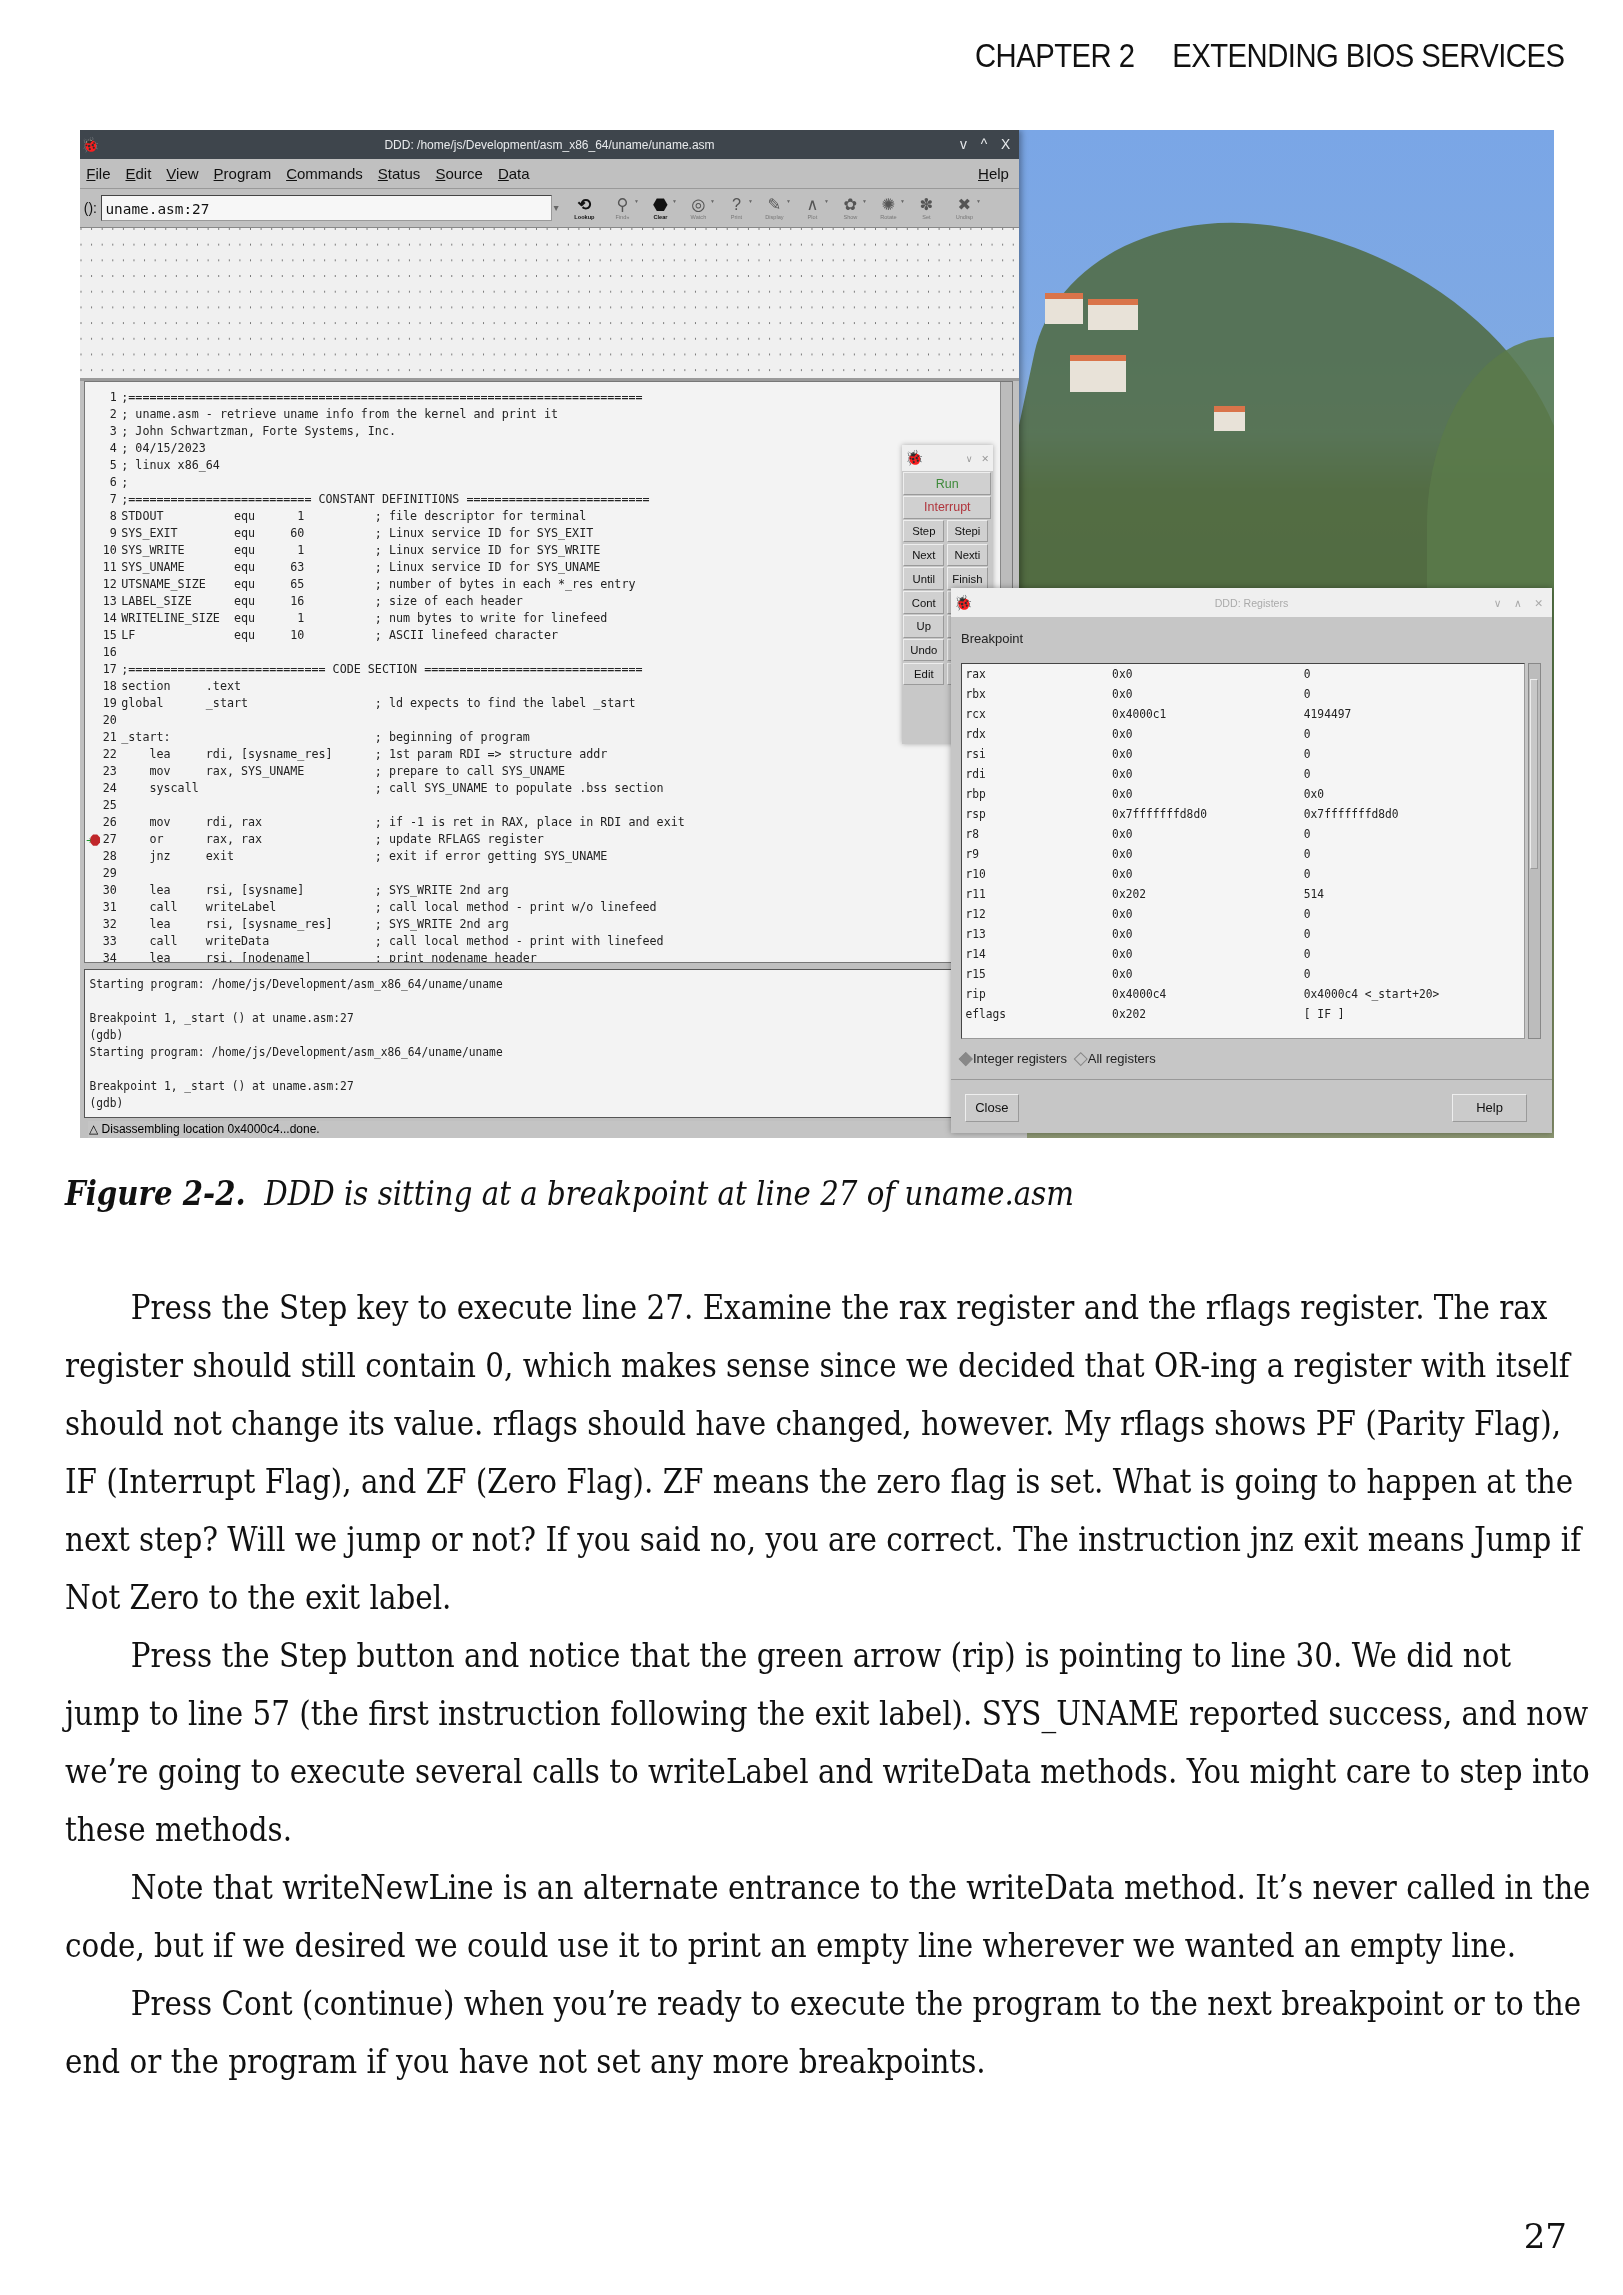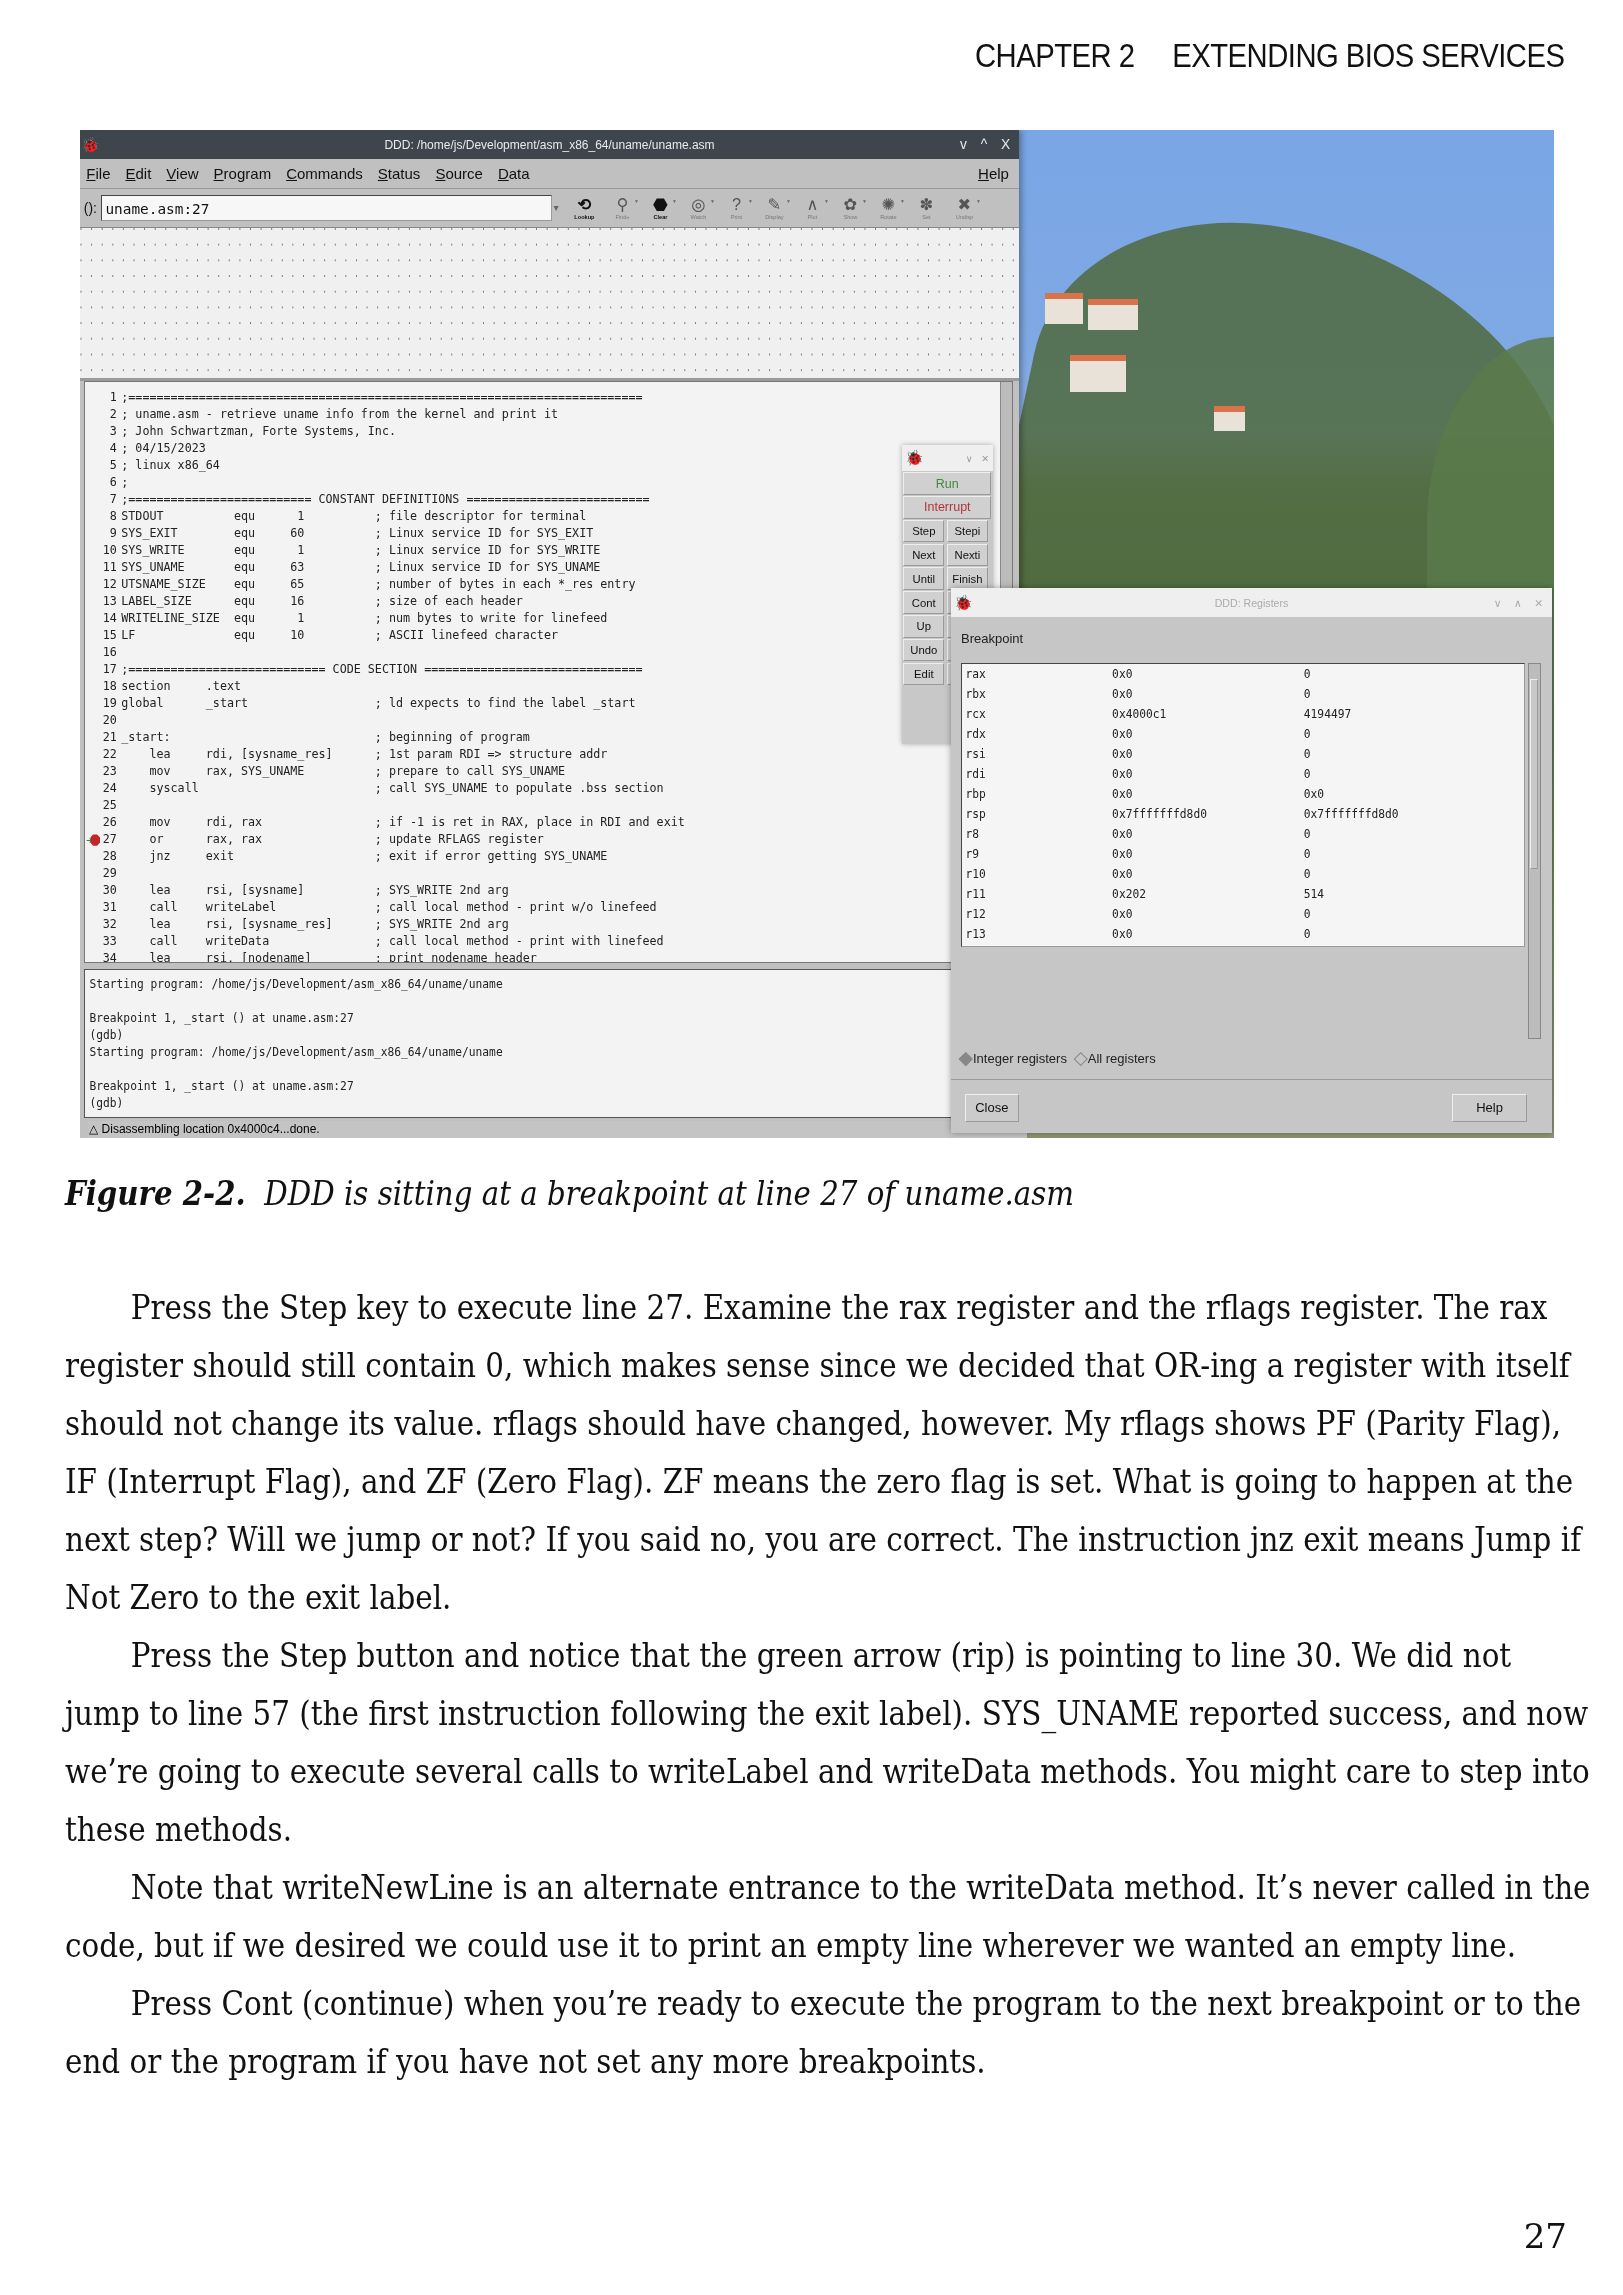--- a/index.html
+++ b/index.html
@@ -105,21 +105,21 @@
   .regwin {
     position: absolute; left: 871px; top: 458px; width: 601px; height: 545px; background: #c6c6c6;
     box-shadow: 0 0 6.3px rgba(0,0,0,.35); font-family: "Liberation Sans", sans-serif;
   }
   .regwin .rtitle { height: 29px; background: #efefef; display: flex; align-items: center; position: relative; font-size: 10.6px; color: #aaa; }
   .regwin .rtitle .bug { width: 25px; text-align: center; font-size: 15px; color: #666; }
   .regwin .rtitle .t { position: absolute; left: 0; right: 0; text-align: center; }
   .regwin .rtitle .ctrls { position: absolute; right: 8.8px; display: flex; gap: 12.5px; }
   .regwin .caption { font-size: 13px; color: #222; padding: 13.8px 0 3.8px 10px; }
   .regtable {
-    position: absolute; left: 10px; top: 75px; width: 564px; height: 284px; background: #f5f5f5; border: 1.3px inset #999;
+    position: absolute; left: 10px; top: 75px; width: 564px; height: 376px; background: #f5f5f5; border: 1.3px inset #999;
     box-sizing: border-box; overflow: hidden;
   }
   .regrow { display: flex; font-family: "DejaVu Sans Mono", monospace; font-size: 12.5px; height: 20px; line-height: 20px; color: #222; padding-left: 3.8px; transform: scaleX(0.9); transform-origin: left center; }
   .regrow .c1 { width: 163px; }
   .regrow .c2 { width: 213px; }
   .reg-scroll { position: absolute; left: 577px; top: 75px; width: 12.5px; height: 376px; background: #bcbcbc; border: 0.6px solid #888; box-sizing: border-box; }
   .reg-scroll .thumb { position: absolute; left: 1.3px; right: 1.3px; top: 15px; height: 188px; background: #c8c8c8; border: 0.6px outset #eee; }
   .radios { position: absolute; left: 10px; top: 463px; font-size: 13px; color: #222; display: flex; gap: 8.8px; align-items: center; }
   .radio { display: flex; align-items: center; gap: 2.5px; }
   .radio .dia { display: inline-block; width: 7.5px; height: 7.5px; transform: rotate(45deg); border: 1.3px solid #888; }

